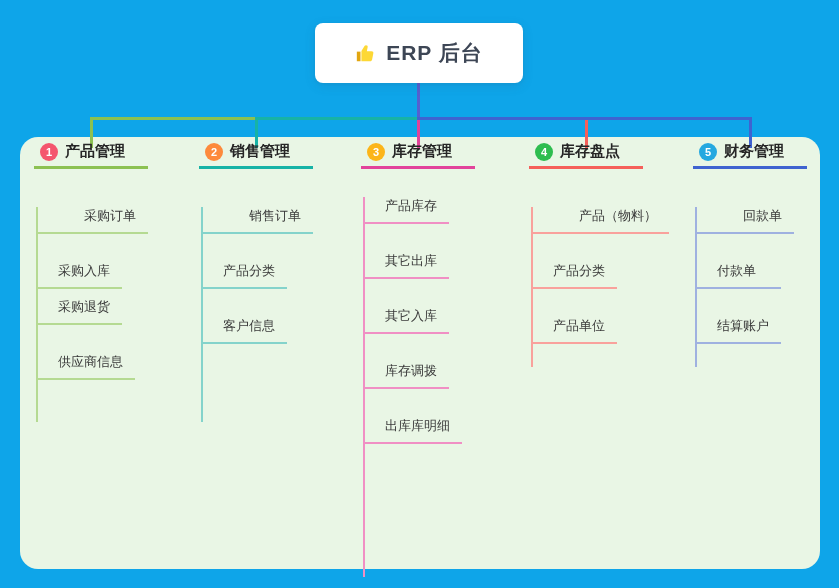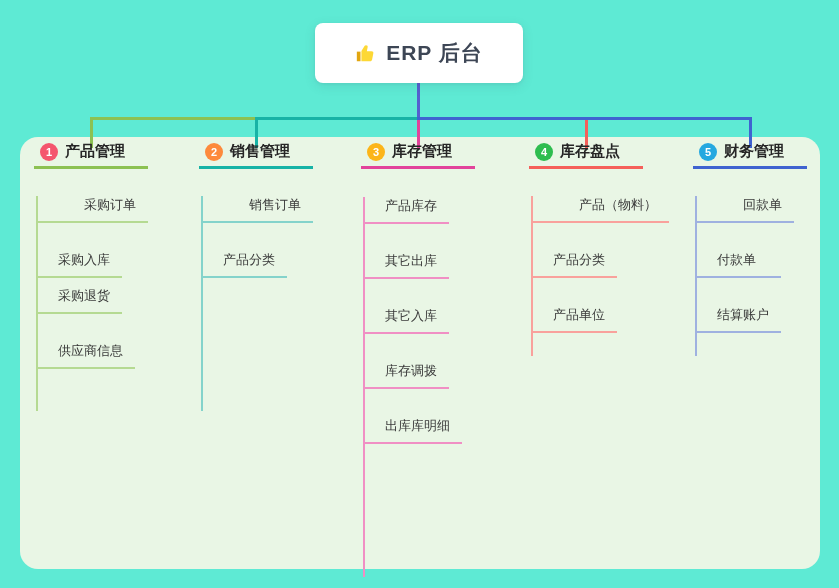--- a/index.html
+++ b/index.html
@@ -1,17 +1,17 @@
 <!DOCTYPE html>
 <html><head>
 <meta charset="utf-8">
 <style>
   html,body{margin:0;padding:0;background:#ffffff;}
   body{font-family:"Liberation Sans","DejaVu Sans",sans-serif;}
-  .stage{position:relative;width:839px;height:588px;background:#5eead4;overflow:hidden;}
+  .stage{position:relative;width:839px;height:588px;background:#0ea5e9;overflow:hidden;}
 
   .panel{position:absolute;left:20px;top:137px;width:800px;height:432px;border-radius:18px;}
 
   .root-card{position:absolute;left:315px;top:23px;width:208px;height:60px;background:#ffffff;
     border-radius:8px;box-shadow:0 3px 12px rgba(60,70,90,.12), 0 1px 3px rgba(60,70,90,.08);
     display:flex;align-items:center;justify-content:center;gap:9px;z-index:5;}
   .root-label{font-size:21px;font-weight:600;letter-spacing:1px;}
   .thumb{display:flex;align-items:center;}
 
   .line{position:absolute;z-index:2;}
@@ -21,21 +21,21 @@
     padding:0 0 8px 6px;border-bottom:3px solid #000;height:24px;cursor:default;}
   .badge{width:18px;height:18px;border-radius:50%;color:#fff;font-size:11px;font-weight:bold;
     display:flex;align-items:center;justify-content:center;flex:0 0 18px;}
   .branch-label{font-size:15px;font-weight:bold;white-space:nowrap;}
 
   .children{position:relative;margin-left:2px;}
   .vline{position:absolute;left:0;top:0;width:2px;}
   .child{position:relative;width:max-content;min-width:86px;box-sizing:border-box;
     padding:0 12px 8px 22px;border-bottom:2px solid #000;font-size:13px;line-height:17px;
     white-space:nowrap;margin-top:28px;cursor:default;}
-  .child.first{margin-top:27px;padding-left:48px;}
+  .child.first{margin-top:38px;padding-left:48px;}
 </style>
 </head>
 <body>
 
 <div class="stage">
   <div class="panel" id="panel" style="background: rgb(233, 246, 229);"></div>
   <div id="connectors">
       <div class="line" style="left: 416.5px; top: 83px; width: 3px; height: 37px; background: rgb(85, 96, 207);"></div>
       <div class="line" style="left: 89.5px; top: 117px; width: 328.5px; height: 3px; background: rgb(140, 193, 82);"></div>
       <div class="line" style="left: 89.5px; top: 117px; width: 3px; height: 31px; background: rgb(140, 193, 82);"></div>
@@ -72,20 +72,21 @@
       </div>
       <div class="branch-col" style="left: 199px;">
         <div class="branch-header" style="border-bottom-color: rgb(23, 179, 166);">
           <span class="badge" style="background: rgb(253, 138, 60);">2</span>
           <span class="branch-label" style="color: rgb(38, 38, 38);">销售管理</span>
         </div>
         <div class="children">
           <div class="vline" style="background: rgb(132, 211, 203); height: 215px;"></div>
           <div class="child first" style="border-bottom-color: rgb(132, 211, 203); color: rgb(58, 58, 58);">销售订单</div>
           <div class="child" style="border-bottom-color: rgb(132, 211, 203); color: rgb(58, 58, 58);">产品分类</div>
+          <div class="child" style="border-bottom-color: rgb(132, 211, 203); color: rgb(58, 58, 58);">客户信息</div>
         </div>
       </div>
       <div class="branch-col" style="left: 361px;">
         <div class="branch-header" style="border-bottom-color: rgb(226, 67, 155);">
           <span class="badge" style="background: rgb(252, 181, 25);">3</span>
           <span class="branch-label" style="color: rgb(38, 38, 38);">库存管理</span>
         </div>
         <div class="children">
           <div class="vline" style="background: rgb(240, 143, 196); height: 380px;"></div>
           <div class="child" style="border-bottom-color: rgb(240, 143, 196); color: rgb(58, 58, 58);">产品库存</div>

